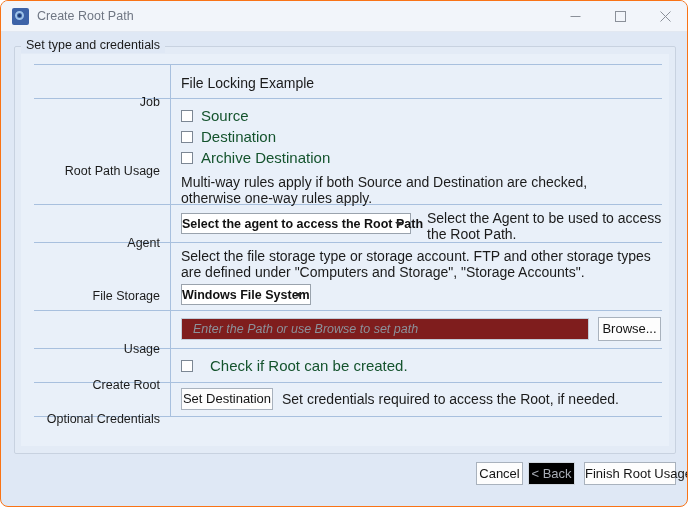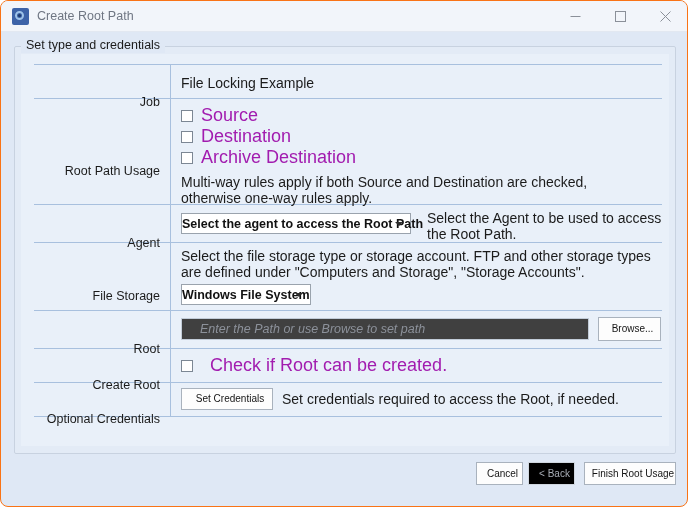--- a/index.html
+++ b/index.html
@@ -160,22 +160,22 @@
   .cbox {
     width: 12px;
     height: 12px;
     box-sizing: border-box;
     border: 1px solid #7c8794;
     background: #ffffff;
     flex: none;
   }
   .cblabel {
     margin-left: 8px;
-    font-size: 18px;
-    color: #a21caf;
+    font-size: 15px;
+    color: #14532d;
     white-space: nowrap;
   }
 
   
   .combo {
     position: relative;
     display: inline-flex;
     align-items: center;
     height: 21px;
     background: #ffffff;
@@ -196,42 +196,41 @@
     width: 0; height: 0;
     border-left: 4px solid transparent;
     border-right: 4px solid transparent;
     border-top: 4px solid #2d2d2d;
   }
 
   
   .textinput {
     box-sizing: border-box;
     height: 22px;
-    background: #404040;
+    background: #7f1d1d;
     border: 1px solid #c2ccd8;
     font-size: 12.5px;
     font-style: italic;
     color: #8c919a;
     line-height: 20px;
-    padding-left: 18px;
+    padding-left: 11px;
     white-space: nowrap;
     overflow: hidden;
   }
 
   
   .btn {
     box-sizing: border-box;
     background: #fdfdfd;
     border: 1px solid #a9b2bd;
-    font-size: 10px;
+    font-size: 13px;
     color: #141414;
     text-align: center;
     white-space: nowrap;
     cursor: default;
-    padding-left: 6px;
   }
   .btn.disabled { color: #a8adb6; border-color: #cfd6de; background: #000000; }
 
   #footer-buttons { position: absolute; left: 0; top: 461px; width: 688px; height: 30px; }
   #btn-cancel { position: absolute; left: 475px; top: 0; width: 47px; height: 23px; line-height: 21px; }
   #btn-back   { position: absolute; left: 527px; top: 0; width: 47px; height: 23px; line-height: 21px; }
   #btn-finish { position: absolute; left: 583px; top: 0; width: 92px; height: 23px; line-height: 21px; }
 </style>
 </head>
 <body>
@@ -320,21 +319,21 @@
             <div class="desc" style="position:absolute;left:0;top:5px;width:478px;">Select the file storage type or storage account. FTP and other storage types are defined under "Computers and Storage", "Storage Accounts".</div>
             <div class="combo" style="position:absolute;left:0;top:41px;width:130px;">
               <span class="carettxt">Windows File System</span>
               <span class="caret"></span>
             </div>
           </div>
         </div>
       </div>
 
       <div class="row" style="height:38px;">
-        <div class="rlabel" style="top:11px;">Root</div>
+        <div class="rlabel" style="top:11px;">Usage</div>
         <div class="rfield">
           <div class="fieldinner">
             <div class="textinput" style="position:absolute;left:0;top:7px;width:408px;">Enter the Path or use Browse to set path</div>
             <div class="btn" style="position:absolute;left:417px;top:6px;width:63px;height:24px;line-height:22px;">Browse...</div>
           </div>
         </div>
       </div>
 
       <div class="row" style="height:34px;">
         <div class="rlabel" style="top:9px;">Create Root</div>
@@ -345,21 +344,21 @@
               <span class="cblabel" style="margin-left:17px;">Check if Root can be created.</span>
             </div>
           </div>
         </div>
       </div>
 
       <div class="row" style="height:34px;">
         <div class="rlabel" style="top:9px;">Optional Credentials</div>
         <div class="rfield">
           <div class="fieldinner">
-            <div class="btn" style="position:absolute;left:0;top:5px;width:92px;height:22px;line-height:20px;">Set Credentials</div>
+            <div class="btn" style="position:absolute;left:0;top:5px;width:92px;height:22px;line-height:20px;">Set Destination</div>
             <div class="desc" style="position:absolute;left:101px;top:8px;width:420px;">Set credentials required to access the Root, if needed.</div>
           </div>
         </div>
       </div>
 
     </div>
   </div>
 
   <div id="footer-buttons">
     <div class="btn" id="btn-cancel">Cancel</div>

